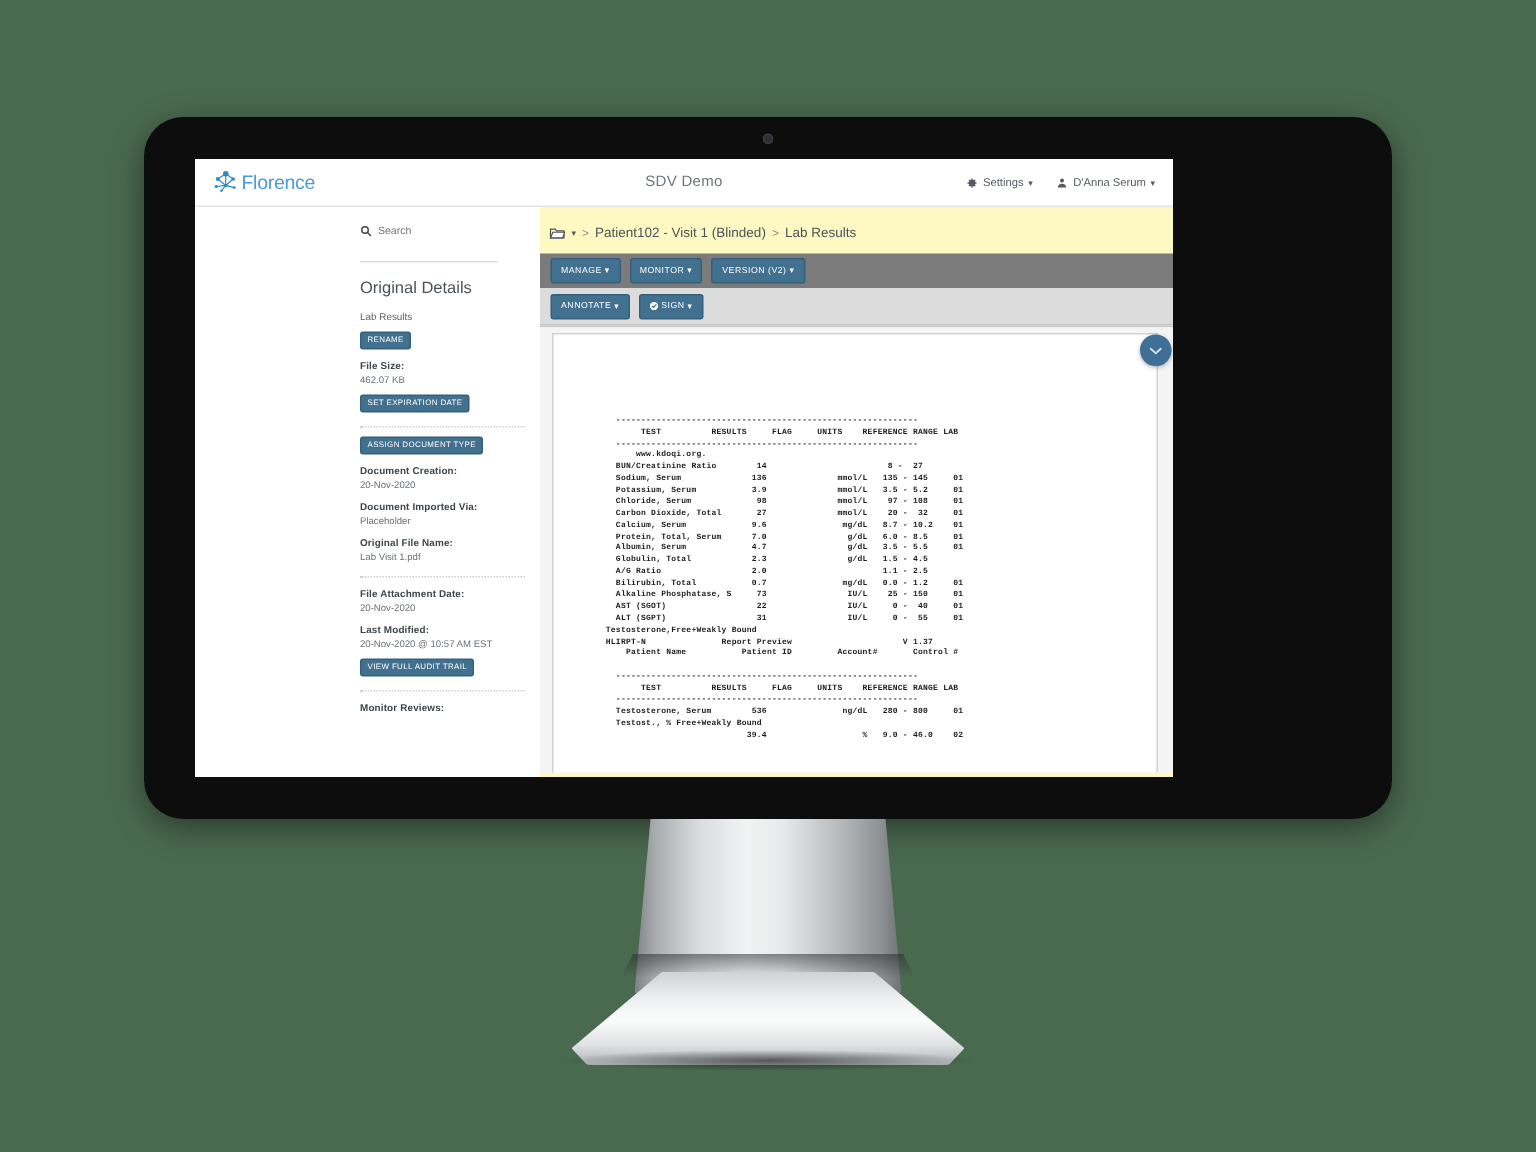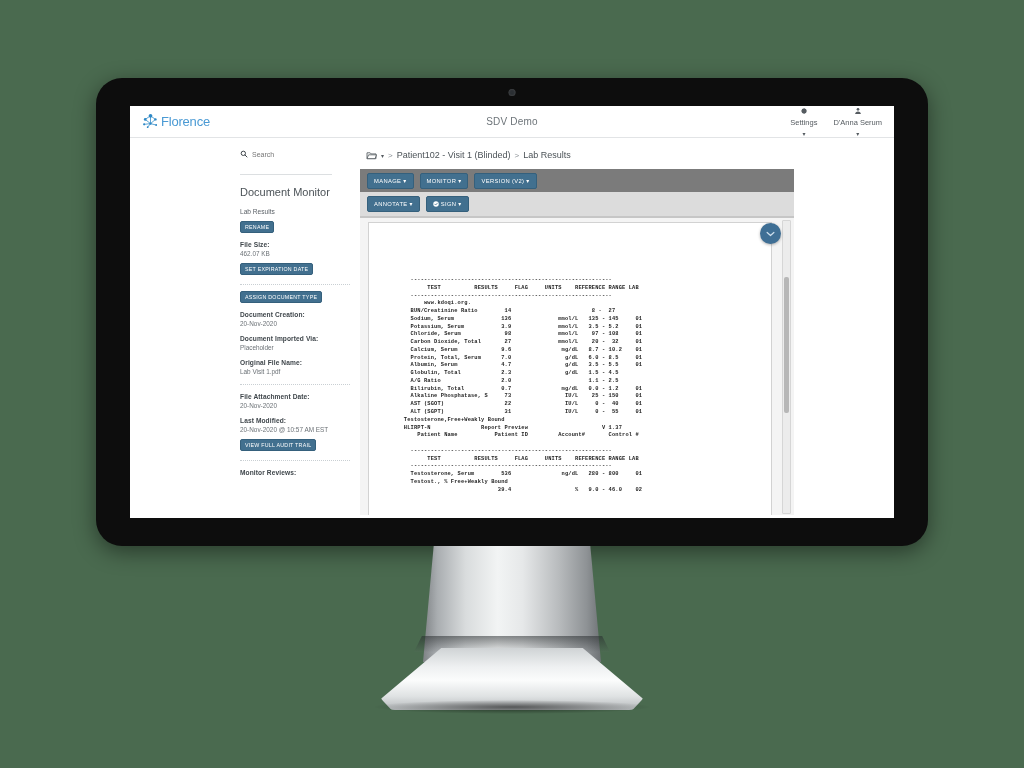--- a/index.html
+++ b/index.html
@@ -28,22 +28,22 @@
     left: 50%; top: 11px;
     transform: translateX(-50%);
     width: 7px; height: 7px;
     border-radius: 50%;
     background: #2b2f33;
     box-shadow: inset 0 0 2px #555;
   }
   #screen {
     position: absolute;
     left: 34px; top: 28px;
-    width: 764px; height: 412px;
-    background: #ffffff;
+    width: 652px; height: 412px;
+    background: #fef9c3;
     overflow: hidden;
   }
 
   
   #monitor-neck {
     position: absolute;
     left: 50%; top: 546px;
     transform: translateX(-50%);
     width: 178px; height: 116px;
     background: linear-gradient(to right,
@@ -95,21 +95,21 @@
   }
   #env-label {
     position: absolute; left: 50%; transform: translateX(-50%);
     font-size: 10px; color: #6d7479; letter-spacing: 0.2px;
   }
   #header-right {
     margin-left: auto; display: flex; align-items: center; gap: 16px;
   }
   .hdr-item {
     display: flex; align-items: center; gap: 3px;
-    font-size: 7.5px; color: #555b60; flex-direction: column;
+    font-size: 7.5px; color: #555b60;
   }
   .hdr-icon { width: 8px; height: 8px; display: block; }
   .caret-sm { font-size: 6px; color: #555b60; }
 
   
   #app-body { display: flex; height: 380px; }
 
   
   #sidebar {
     width: 230px;
@@ -316,21 +316,21 @@
       <div id="sidebar">
 
         <div id="search-row">
           <svg id="search-icon" viewBox="0 0 24 24" fill="none" stroke="#3f464b" stroke-width="3">
             <circle cx="10" cy="10" r="6.5"></circle>
             <path d="M15 15 L21 21" stroke-linecap="round"></path>
           </svg>
           <input id="search-input" type="text" placeholder="Search" style="">
         </div>
 
-        <div id="doc-details-title">Document Monitor</div>
+        <div id="doc-details-title">Original Details</div>
 
         <div id="meta-list">
 
           <div class="meta-plain">Lab Results</div>
           <div class="pill-btn">RENAME</div>
 
           <div class="meta-label">File Size:</div>
           <div class="meta-value">462.07 KB</div>
 
           <div class="pill-btn">SET EXPIRATION DATE</div>

